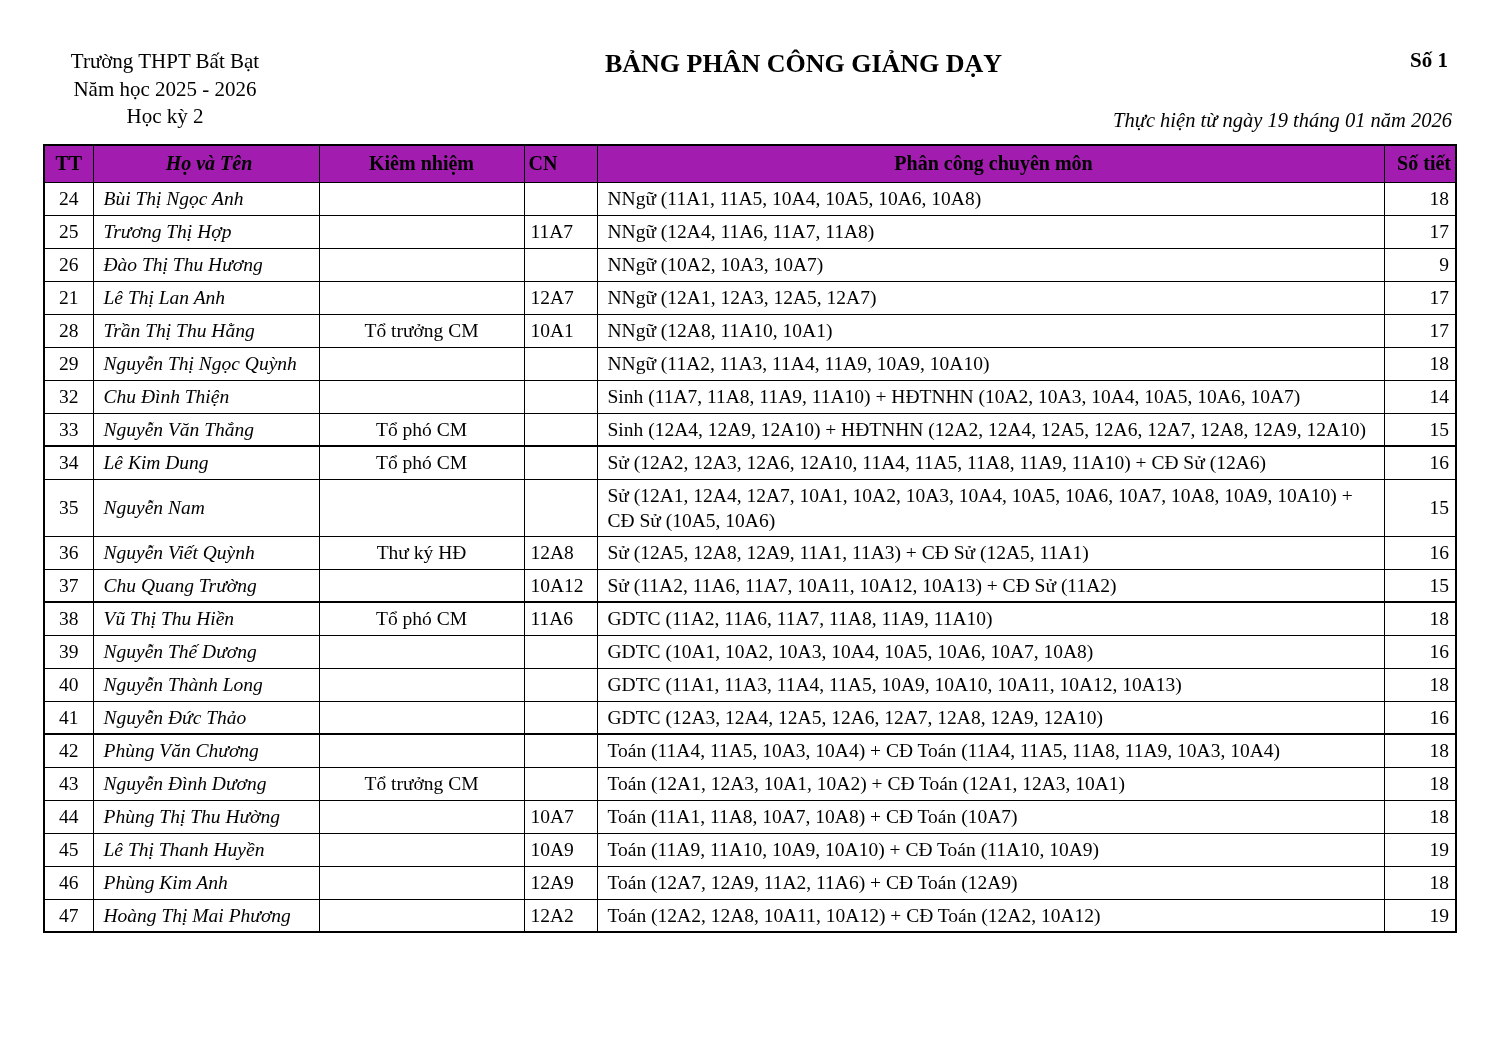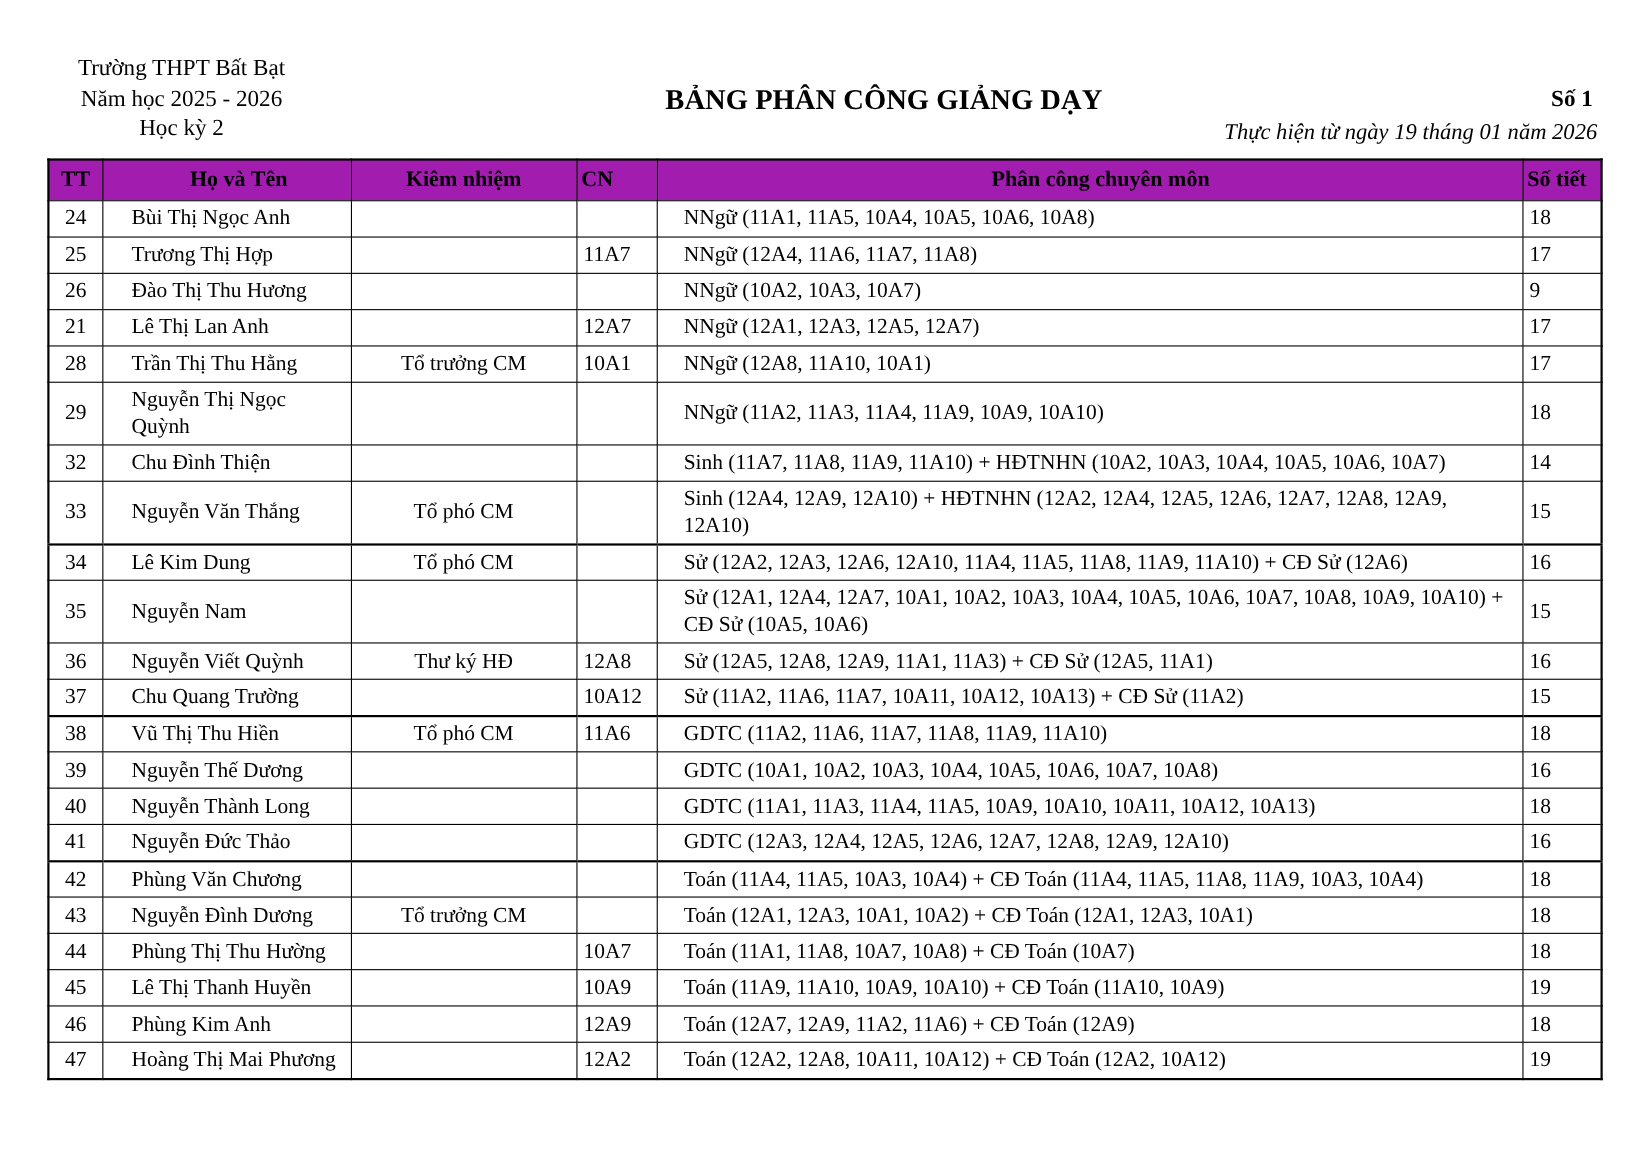--- a/index.html
+++ b/index.html
@@ -12,21 +12,21 @@
   .page {
     width: 1500px;
     height: 1061px;
     padding: 24px 38px 0 40px;
     overflow: hidden;
     background: #ffffff;
   }
   
   .top-row {
     display: flex;
-    align-items: center;
+    align-items: flex-start;
     margin-top: 24px;
   }
   .school-block {
     width: 250px;
     text-align: center;
     font-size: 21px;
     line-height: 1.32;
     flex: 0 0 auto;
   }
   .title-block {
@@ -79,25 +79,25 @@
   }
   tbody td {
     padding: 3px 6px;
     line-height: 25px;
     height: 33px;
     vertical-align: middle;
     background: #ffffff;
   }
   tr.group-start td { border-top-width: 2px; }
   .col-tt      { text-align: center; }
-  .col-name    { text-align: left; padding-left: 26px; }
+  .col-name    { text-align: left; padding-left: 10px; font-style: italic; }
   .col-role    { text-align: center; }
   .col-cn      { text-align: left; }
-  .col-assign  { text-align: left; padding-left: 24px; }
-  .col-periods { text-align: left; margin-top: 24px; }
+  .col-assign  { text-align: left; padding-left: 10px; }
+  .col-periods { text-align: right; margin-top: 24px; }
 </style>
 </head>
 <body>
 
 <div class="page">
 
   <div class="top-row">
     <div class="school-block">
       <div>Trường THPT Bất Bạt</div>
       <div>Năm học 2025 - 2026</div>

